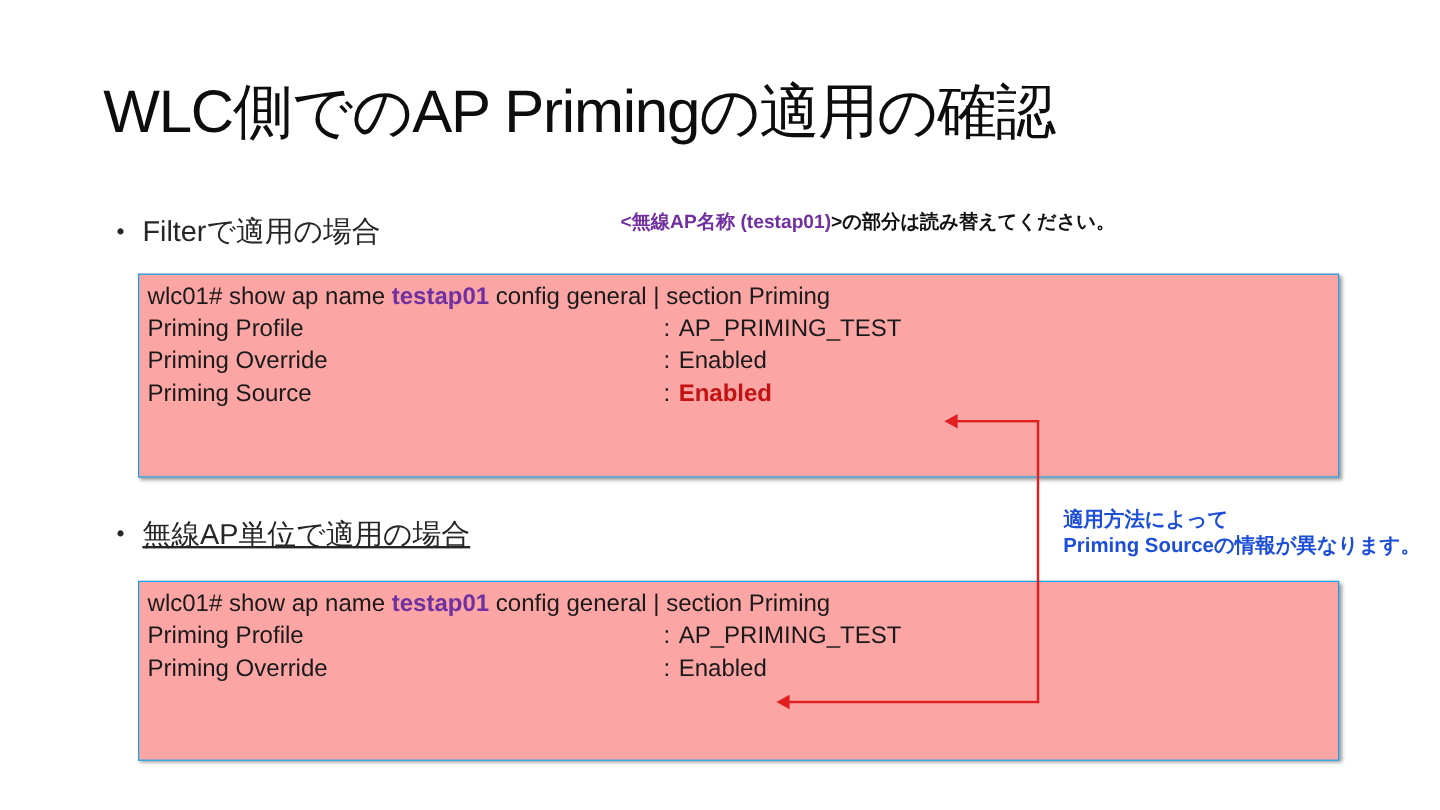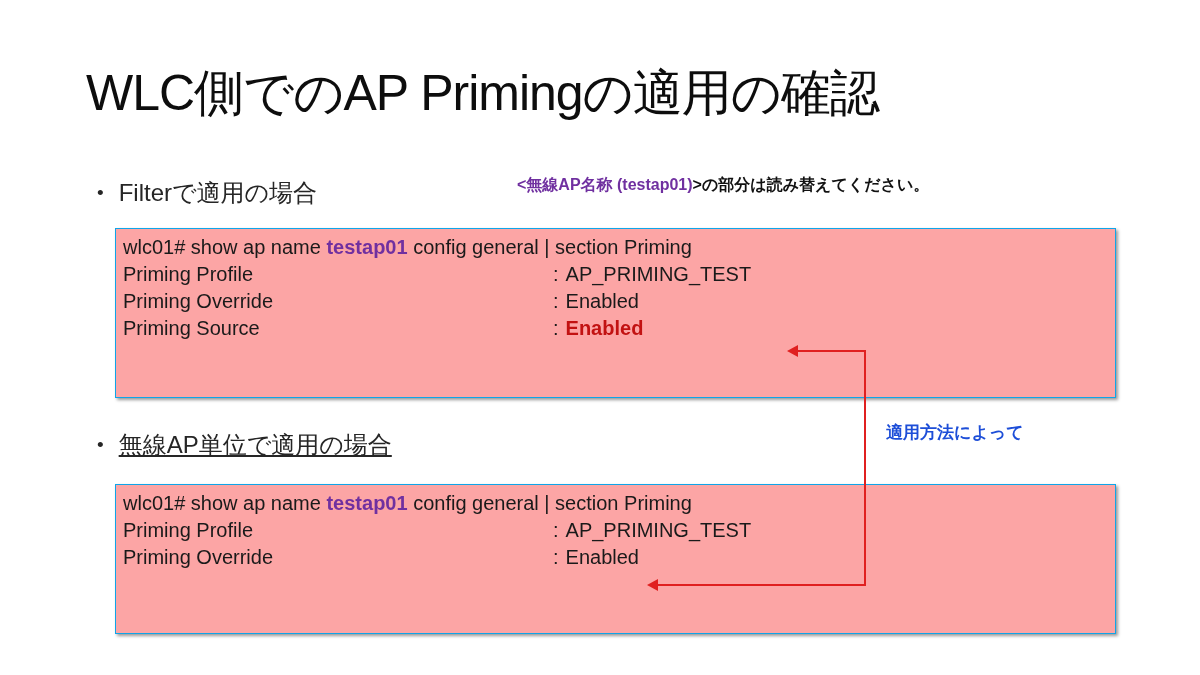--- a/index.html
+++ b/index.html
@@ -117,20 +117,21 @@
     <div class="codeline"><span>wlc01# show ap name </span><span class="purple bold">testap01</span><span> config general | section Priming</span></div>
     <div class="codeline"><span class="lbl">Priming Profile</span><span class="sep">:</span><span>AP_PRIMING_TEST</span></div>
     <div class="codeline"><span class="lbl">Priming Override</span><span class="sep">:</span><span>Enabled</span></div>
     <div class="codeline"><span class="lbl">Priming Source</span><span class="sep">:</span><span class="val-red">Enabled</span></div>
   </div>
 
   <div class="bullet bullet-2"><span class="dot">•</span><span>無線AP単位で適用の場合</span></div>
 
   <div class="annotation">
     <div>適用方法によって</div>
+    <div>Priming Sourceの情報が異なります。</div>
   </div>
 
   <div class="codeblock codeblock-2">
     <div class="codeline"><span>wlc01# show ap name </span><span class="purple bold">testap01</span><span> config general | section Priming</span></div>
     <div class="codeline"><span class="lbl">Priming Profile</span><span class="sep">:</span><span>AP_PRIMING_TEST</span></div>
     <div class="codeline"><span class="lbl">Priming Override</span><span class="sep">:</span><span>Enabled</span></div>
   </div>
 
   <div class="arrow-seg arrow-h-top"></div>
   <div class="arrow-seg arrow-v"></div>

